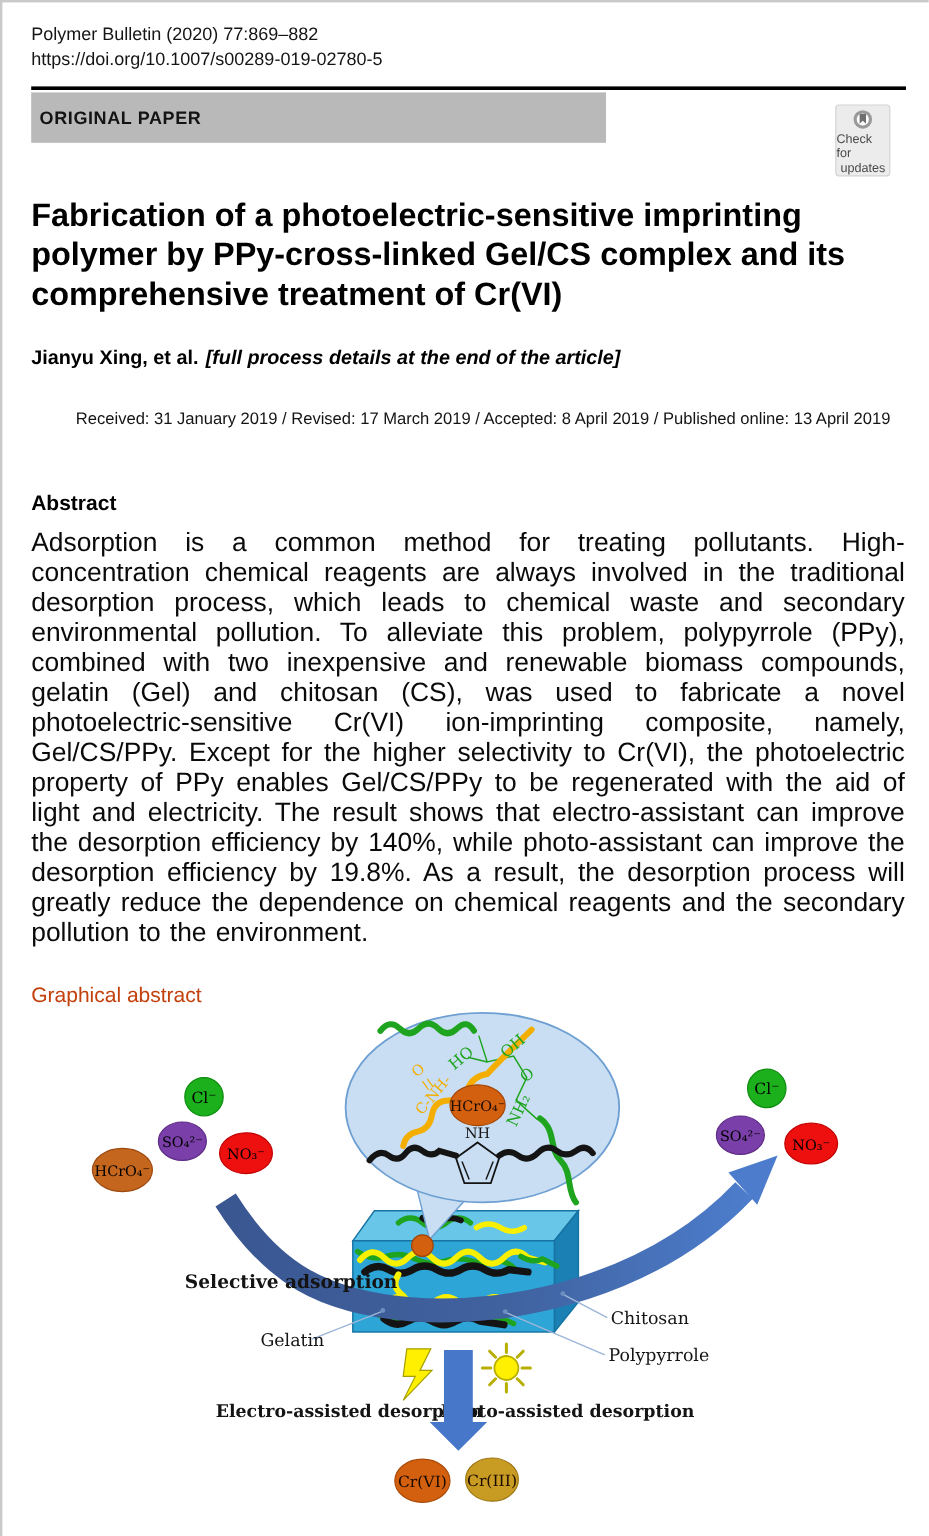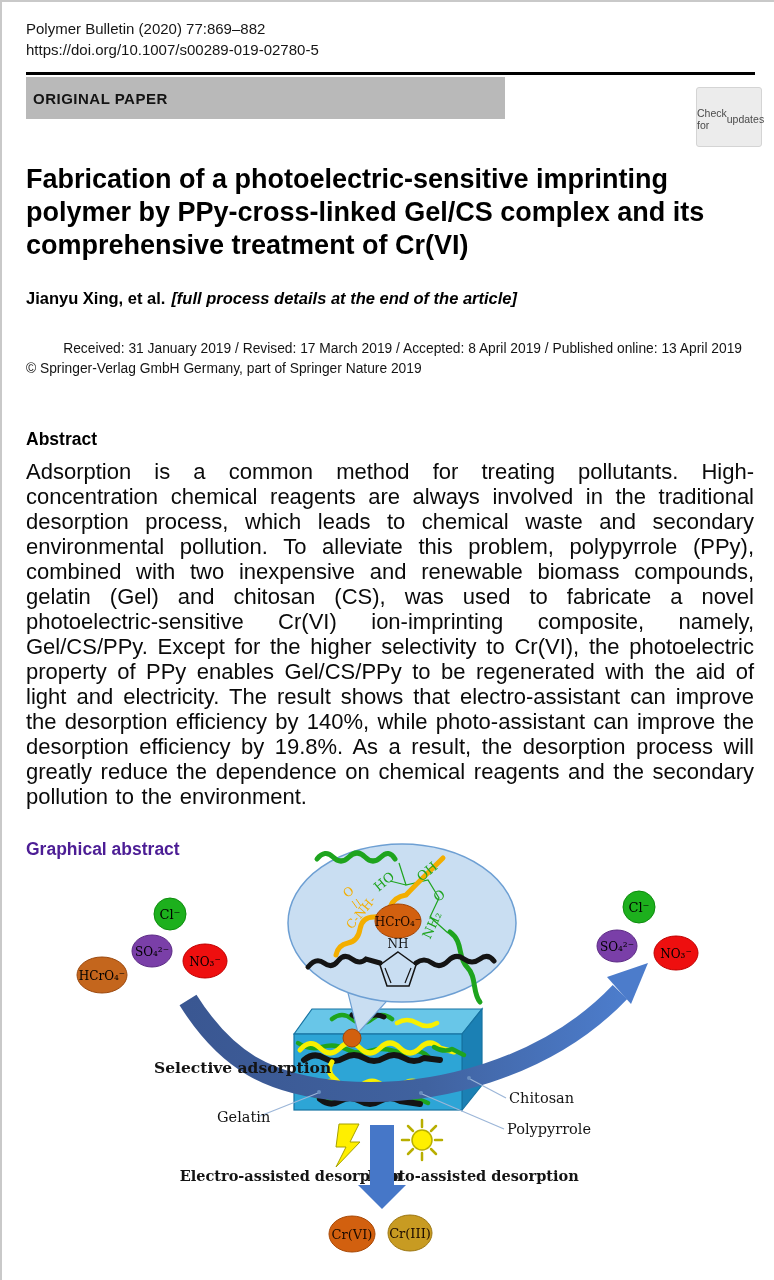--- a/index.html
+++ b/index.html
@@ -12,58 +12,57 @@
   .content { padding:16px 32px 0 24px; }
   .journal-line { font-size:15px; line-height:21px; color:#151515; }
   .doi-line { font-size:15px; line-height:21px; color:#151515; text-decoration:none; display:block; }
   .rule { margin-top:12px; width:729px; height:3px; background:#000; }
   .section-bar {
     margin-top:2px; width:479px; height:42px; background:#b9b9b9;
     display:flex; align-items:center; padding-left:7px;
     font-size:15px; font-weight:bold; letter-spacing:.5px; color:#141414;
   }
   .badge {
-    position:absolute; left:694px; top:85px; width:66px; height:60px;
+    position:absolute; left:694px; top:85px; width:46px; height:60px;
     background:#ececec; border:1px solid #d4d4d4; border-radius:3px;
-    display:flex; flex-direction:row; align-items:center; justify-content:flex-start;
+    display:flex; flex-direction:column; align-items:center; justify-content:flex-start;
     padding-top:3px; font-size:10.5px; line-height:12px; color:#4a4a4a; cursor:pointer;
   }
   .badge svg { display:block; margin-bottom:2px; }
   .title { margin-top:44px; width:708px; font-size:27px; font-weight:bold; line-height:33px; color:#000; }
   .authors { margin-top:27px; font-size:16.5px; font-weight:bold; color:#000; }
   .authors .note { font-style:italic; margin-left:6px; }
   .dates { margin-top:31px; font-size:13.8px; line-height:20px; color:#141414;text-align:right; }
   .copyright { font-size:13.8px; line-height:20px; color:#141414; }
   .abs-heading { margin-top:50px; font-size:17.5px; font-weight:bold; color:#000; }
   .abs-body {
     margin-top:9px; width:728px; font-family:Liberation Sans, sans-serif;
     font-size:22px; line-height:25px; text-align:justify; color:#0a0a0a; word-spacing:1.5px;
   }
-  .ga-heading { margin-top:30px; font-size:17.5px; font-weight:bold; color:#4c1d95; }
+  .ga-heading { margin-top:30px; font-size:17.5px; font-weight:normal; color:#c2410c; }
   .figure-svg { position:absolute; left:0; top:835px; }
   .fig-serif { font-family:"DejaVu Serif","Liberation Serif",serif; }
 </style>
 </head>
 <body>
 
 <div class="page">
   <div class="content">
     <div class="journal-line">Polymer Bulletin (2020) 77:869–882</div>
     <a class="doi-line" href="#">https://doi.org/10.1007/s00289-019-02780-5</a>
     <div class="rule"></div>
     <div class="section-bar">ORIGINAL PAPER</div>
 
     <h1 class="title">Fabrication of a photoelectric-sensitive imprinting polymer by PPy-cross-linked Gel/CS complex and its comprehensive treatment of Cr(VI)</h1>
 
     <div class="authors">
       <span>Jianyu Xing, et al.</span><span class="note">[full process details at the end of the article]</span>
     </div>
 
     <div class="dates">Received: 31 January 2019 / Revised: 17 March 2019 / Accepted: 8 April 2019 / Published online: 13 April 2019</div>
-    <div class="copyright">© Springer-Verlag GmbH Germany, part of Springer Nature 2019</div>
 
     <div class="abs-heading">Abstract</div>
     <p class="abs-body">Adsorption is a common method for treating pollutants. High-concentration chemical reagents are always involved in the traditional desorption process, which leads to chemical waste and secondary environmental pollution. To alleviate this problem, polypyrrole (PPy), combined with two inexpensive and renewable biomass compounds, gelatin (Gel) and chitosan (CS), was used to fabricate a novel photoelectric-sensitive Cr(VI) ion-imprinting composite, namely, Gel/CS/PPy. Except for the higher selectivity to Cr(VI), the photoelectric property of PPy enables Gel/CS/PPy to be regenerated with the aid of light and electricity. The result shows that electro-assistant can improve the desorption efficiency by 140%, while photo-assistant can improve the desorption efficiency by 19.8%. As a result, the desorption process will greatly reduce the dependence on chemical reagents and the secondary pollution to the environment.</p>
 
     <div class="ga-heading">Graphical abstract</div>
   </div>
 
   <div class="badge">
     <svg width="30" height="30" viewBox="-16 -16 32 32">
       <circle cx="0" cy="0" r="12" fill="#ffffff" stroke="#9a9a9a" stroke-width="5"></circle>

